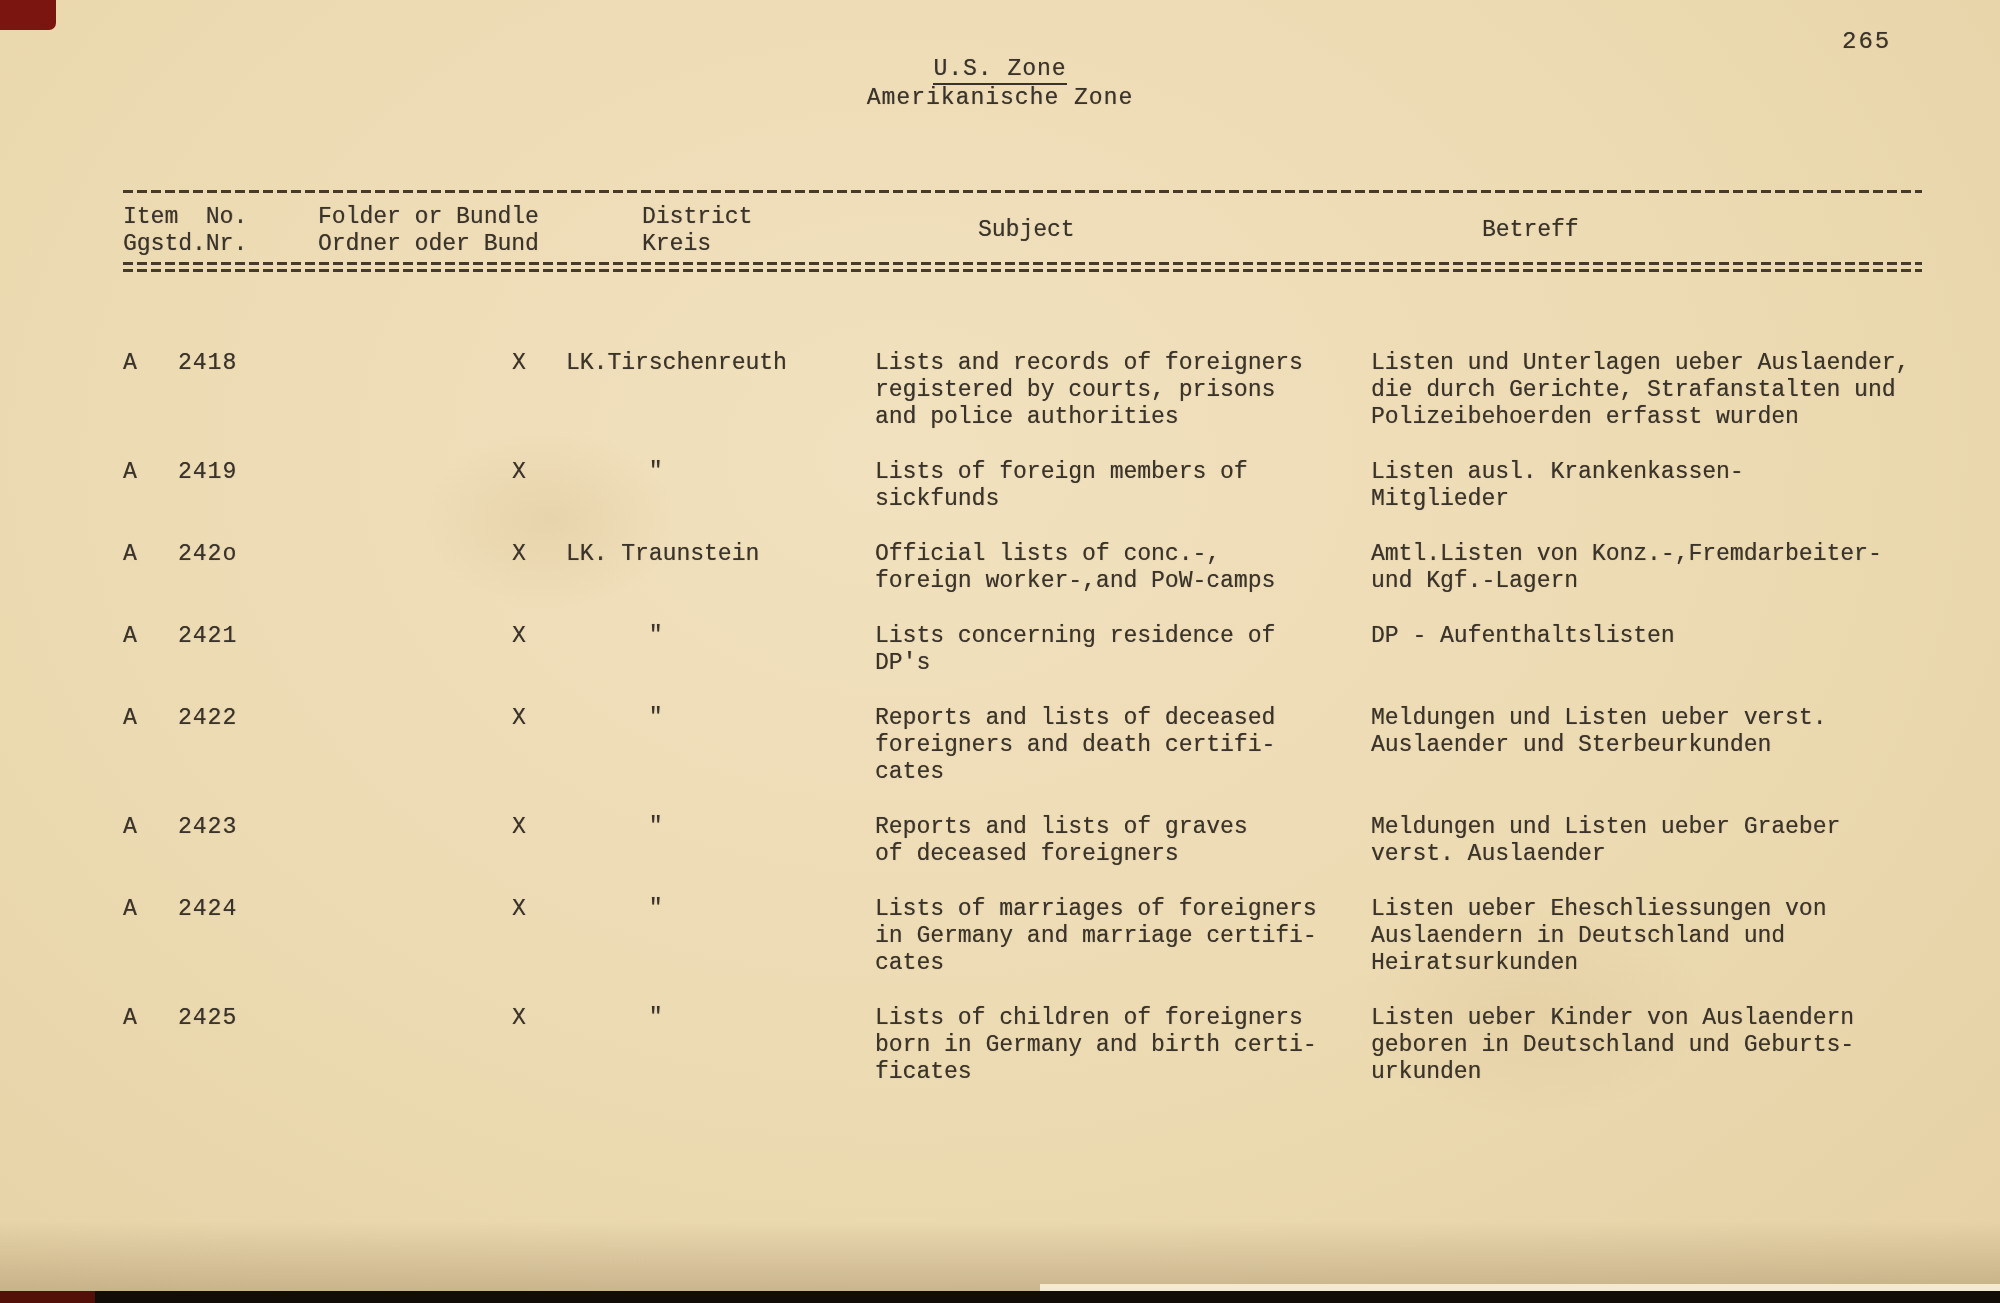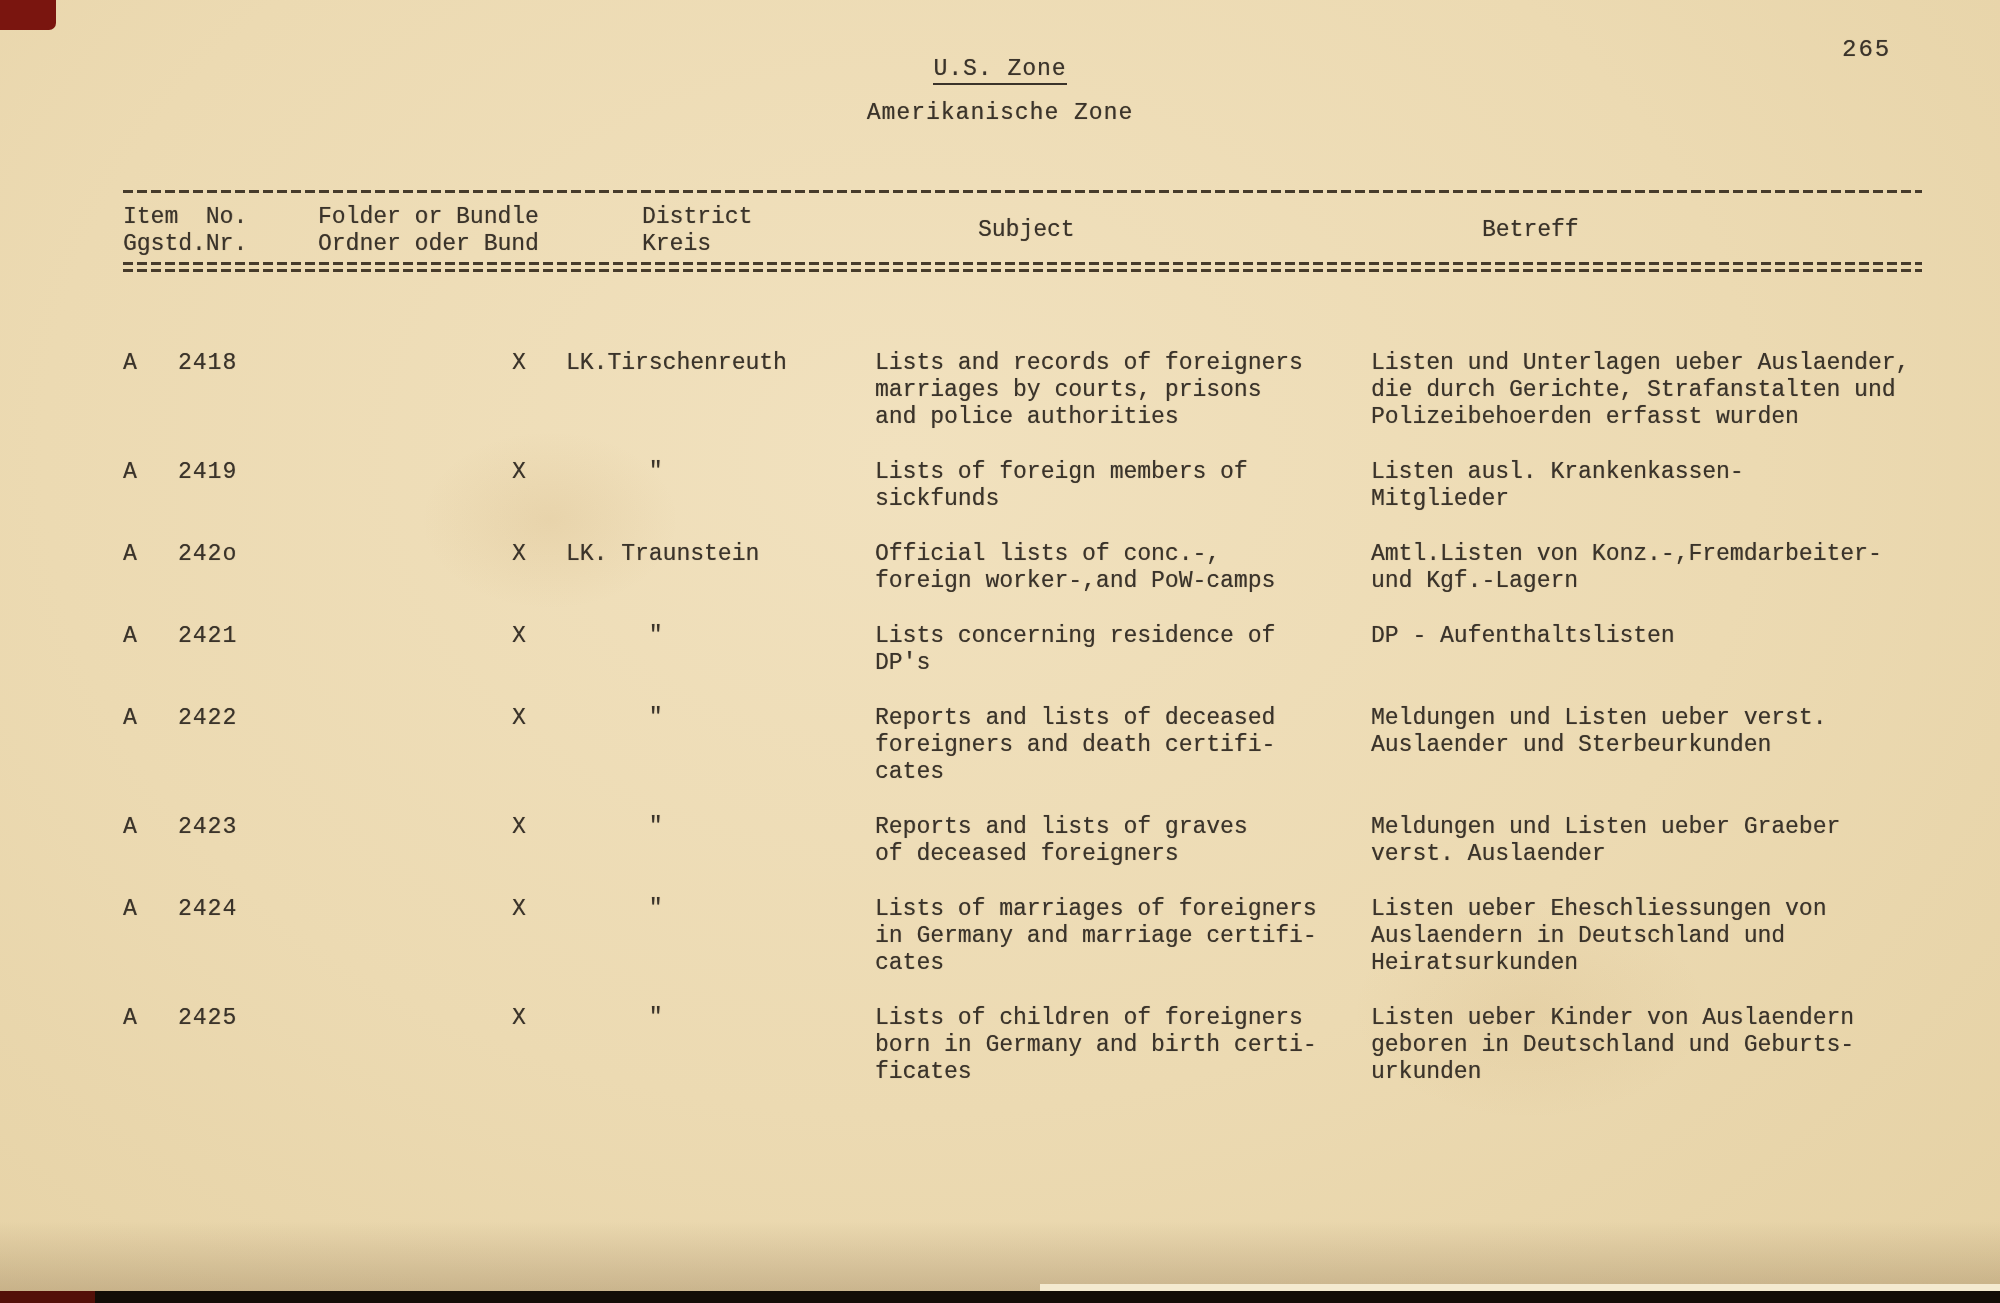--- a/index.html
+++ b/index.html
@@ -44,35 +44,35 @@
   .page-bottom-edge {
     position: absolute; bottom: 0; left: 0; right: 0; height: 12px;
     background: #130d07;
   }
   .page-bottom-edge-red {
     position: absolute; bottom: 0; left: 0; width: 95px; height: 12px;
     background: #531009;
   }
 
   .page-number {
-    position: absolute; top: 36px; left: 1842px;
+    position: absolute; top: 28px; left: 1842px;
     font-size: 24px;
     letter-spacing: 2px;
   }
 
   .title-block {
     position: absolute; top: 56px; left: 0; width: 100%;
     text-align: center;
   }
   .title-underline {
     border-bottom: 2px solid currentColor;
     padding-bottom: 1px;
     letter-spacing: 1px;
   }
-  .subtitle { margin-top: 17px; letter-spacing: 1px; }
+  .subtitle { margin-top: 2px; letter-spacing: 1px; }
 
   .dash-line {
     height: 3px;
     background: repeating-linear-gradient(90deg,
       #463b2b 0px, #463b2b 10px,
       rgba(0,0,0,0) 10px, rgba(0,0,0,0) 14px);
   }
   .divider-top { position: absolute; top: 190px; left: 123px; right: 78px; }
   .divider-header-bottom { position: absolute; top: 262px; left: 123px; right: 78px; }
   .divider-header-bottom .dash-line + .dash-line { margin-top: 4px; }
@@ -141,21 +141,21 @@
     <div class="dash-line"></div>
   </div>
 
   <div class="table-body">
   <div class="table-row">
     <div class="cell-letter">A</div>
     <div class="cell-number">2418</div>
     <div class="cell-folder">X</div>
     <div class="cell-district">LK.Tirschenreuth</div>
     <div class="cell-subject">Lists and records of foreigners
-marriages by courts, prisons
+registered by courts, prisons
 and police authorities</div>
     <div class="cell-betreff">Listen und Unterlagen ueber Auslaender,
 die durch Gerichte, Strafanstalten und
 Polizeibehoerden erfasst wurden</div>
   </div>
 
   <div class="table-row">
     <div class="cell-letter">A</div>
     <div class="cell-number">2419</div>
     <div class="cell-folder">X</div>

